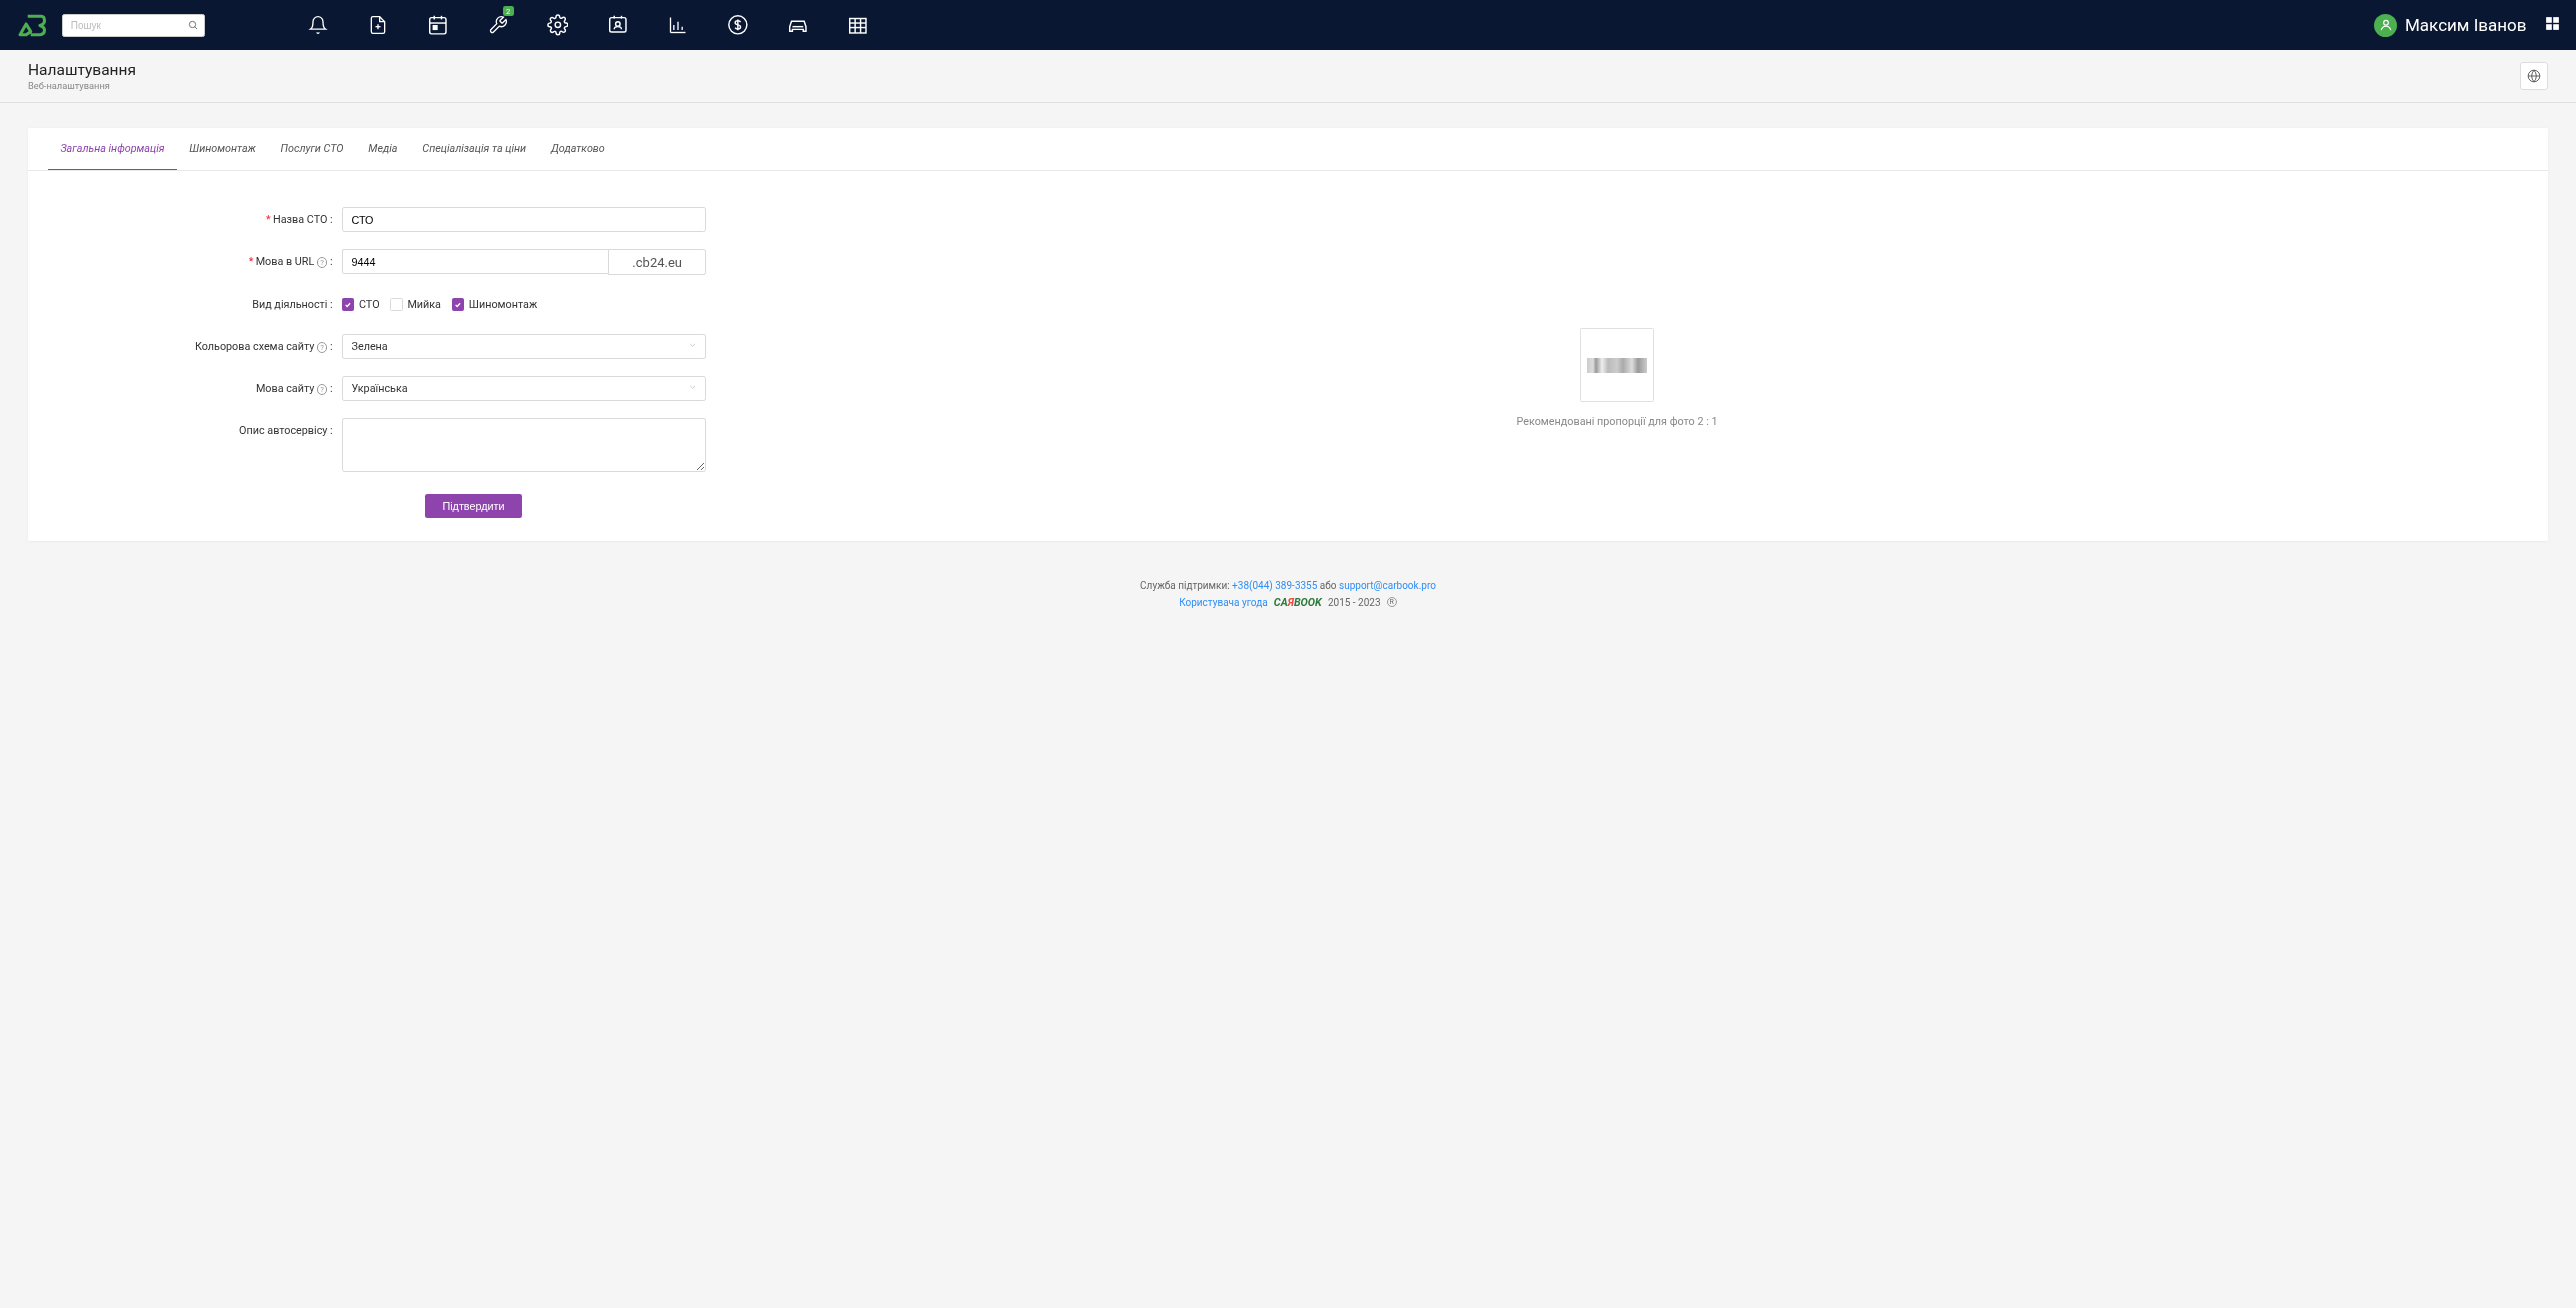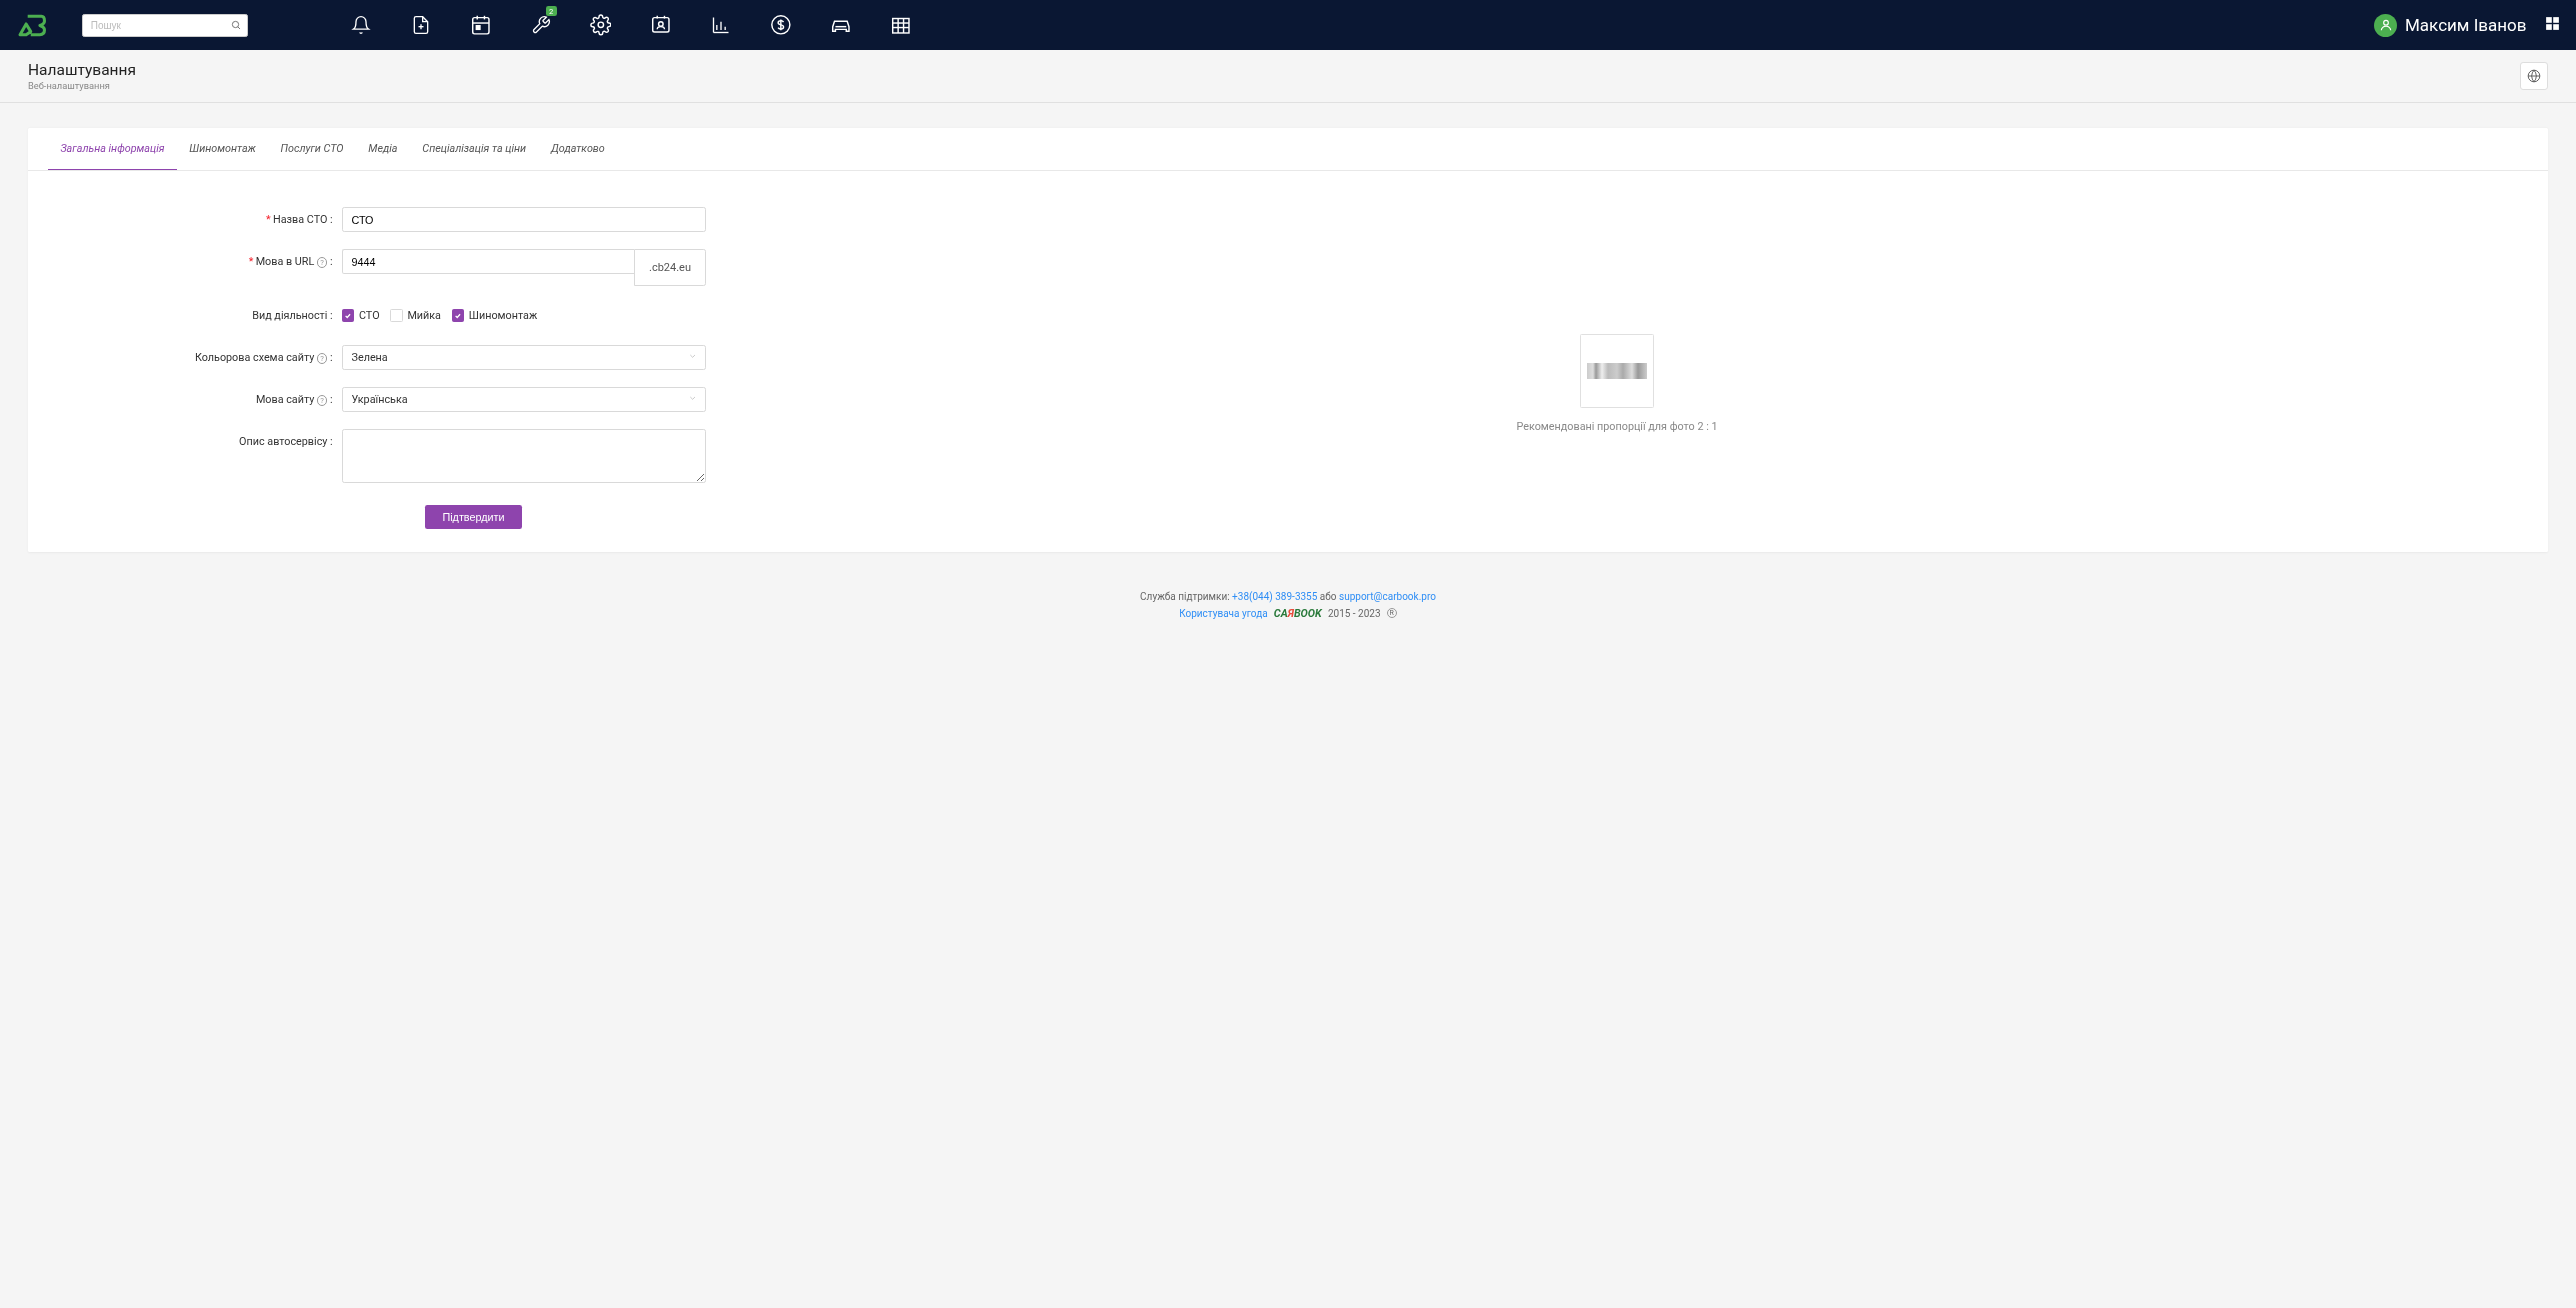--- a/index.html
+++ b/index.html
@@ -1,21 +1,21 @@
 <!DOCTYPE html>
 <html style="font-size:12.4px"><head>
   <meta charset="utf-8">
   <style>
     * { margin: 0; padding: 0; box-sizing: border-box; }
     body { font-family: -apple-system, BlinkMacSystemFont, "Segoe UI", Roboto, sans-serif; background: #f5f5f5; color: #333; }
     
     .top-bar { background: #0a1733; height: 50px; display: flex; align-items: center; padding: 0 15.5px; }
     .logo-box { width: 31px; height: 31px; display: flex; align-items: center; justify-content: center; color: #4caf50; font-weight: bold; font-size: 18.6px; font-style: italic; margin-right: 15.5px; }
     .search-wrap { position: relative; }
-    .search-input { width: 166px; height: 23px; background: #fff; border: 0.8px solid #ccc; border-radius: 2.3px; padding: 0 26px 0 7.7px; font-size: 10px; margin-left: 20px; }
+    .search-input { width: 143px; height: 23px; background: #fff; border: 0.8px solid #ccc; border-radius: 2.3px; padding: 0 26px 0 7.7px; font-size: 10px; }
     .search-input::placeholder { color: #bbb; }
     .search-btn { position: absolute; right: 1.5px; top: 1.5px; width: 20px; height: 20px; background: transparent; border: none; display: flex; align-items: center; justify-content: center; cursor: pointer; }
     
     .nav-icons { display: flex; align-items: center; gap: 37px; margin-left: 101px; }
     .nav-icon { width: 23px; height: 23px; color: #fff; display: flex; align-items: center; justify-content: center; cursor: pointer; position: relative; }
     .nav-badge { position: absolute; top: -7.7px; right: -4.6px; background: #4caf50; color: #fff; border-radius: 2.3px; font-size: 7.7px; padding: 0.8px 3.1px; min-width: 10.8px; text-align: center; }
     
     .user-area { margin-left: auto; display: flex; align-items: center; gap: 7.7px; }
     .user-avatar { width: 23px; height: 23px; border-radius: 50%; background: #4caf50; display: flex; align-items: center; justify-content: center; }
     .user-name { color: #fff; font-size: 17px; }
@@ -40,21 +40,21 @@
     
     .form-row { display: flex; align-items: flex-start; margin-bottom: 17px; }
     .form-label { width: 294px; text-align: right; padding-right: 9.3px; font-size: 10.8px; color: #333; line-height: 25px; }
     .required-mark { color: #f5222d; margin-right: 2.3px; }
     .help-icon { display: inline-block; width: 10.8px; height: 10.8px; border: 0.8px solid #999; border-radius: 50%; font-size: 7.7px; line-height: 10px; text-align: center; color: #999; margin-left: 2.3px; vertical-align: 0px; }
     .form-control-wrap { width: 364px; }
     .text-input { width: 100%; height: 25px; border: 0.8px solid #d9d9d9; border-radius: 2.3px; padding: 0 8.5px; font-size: 10.8px; }
     
     .url-group { display: flex; }
     .url-input { flex: 1; border-right: none; border-radius: 2.3px 0 0 2.3px; }
-    .url-suffix { display: flex; align-items: center; padding: 0 14px; border: 0.8px solid #d9d9d9; border-radius: 0 2.3px 2.3px 0; background: #fff; font-size: 11px; color: #555; height: 37px; }
+    .url-suffix { display: flex; align-items: center; padding: 0 23px; border: 0.8px solid #d9d9d9; border-radius: 0 2.3px 2.3px 0; background: #fff; font-size: 13px; color: #555; height: 26px; }
     
     .checkbox-group { display: flex; align-items: center; height: 25px; gap: 10.8px; }
     .checkbox-item { display: flex; align-items: center; gap: 4.6px; cursor: pointer; }
     .checkbox-box { width: 12.4px; height: 12.4px; border: 0.8px solid #d9d9d9; border-radius: 1.5px; display: flex; align-items: center; justify-content: center; }
     .checkbox-box.checked { background: #8e44ad; border-color: #8e44ad; }
     .checkbox-label { font-size: 10.8px; color: #333; }
     
     .select-box { width: 100%; height: 25px; border: 0.8px solid #d9d9d9; border-radius: 2.3px; padding: 0 21.7px 0 8.5px; font-size: 10.8px; display: flex; align-items: center; position: relative; cursor: pointer; background: #fff; }
     .select-arrow { position: absolute; right: 7.7px; top: 50%; transform: translateY(-50%); color: #bbb; }
     

